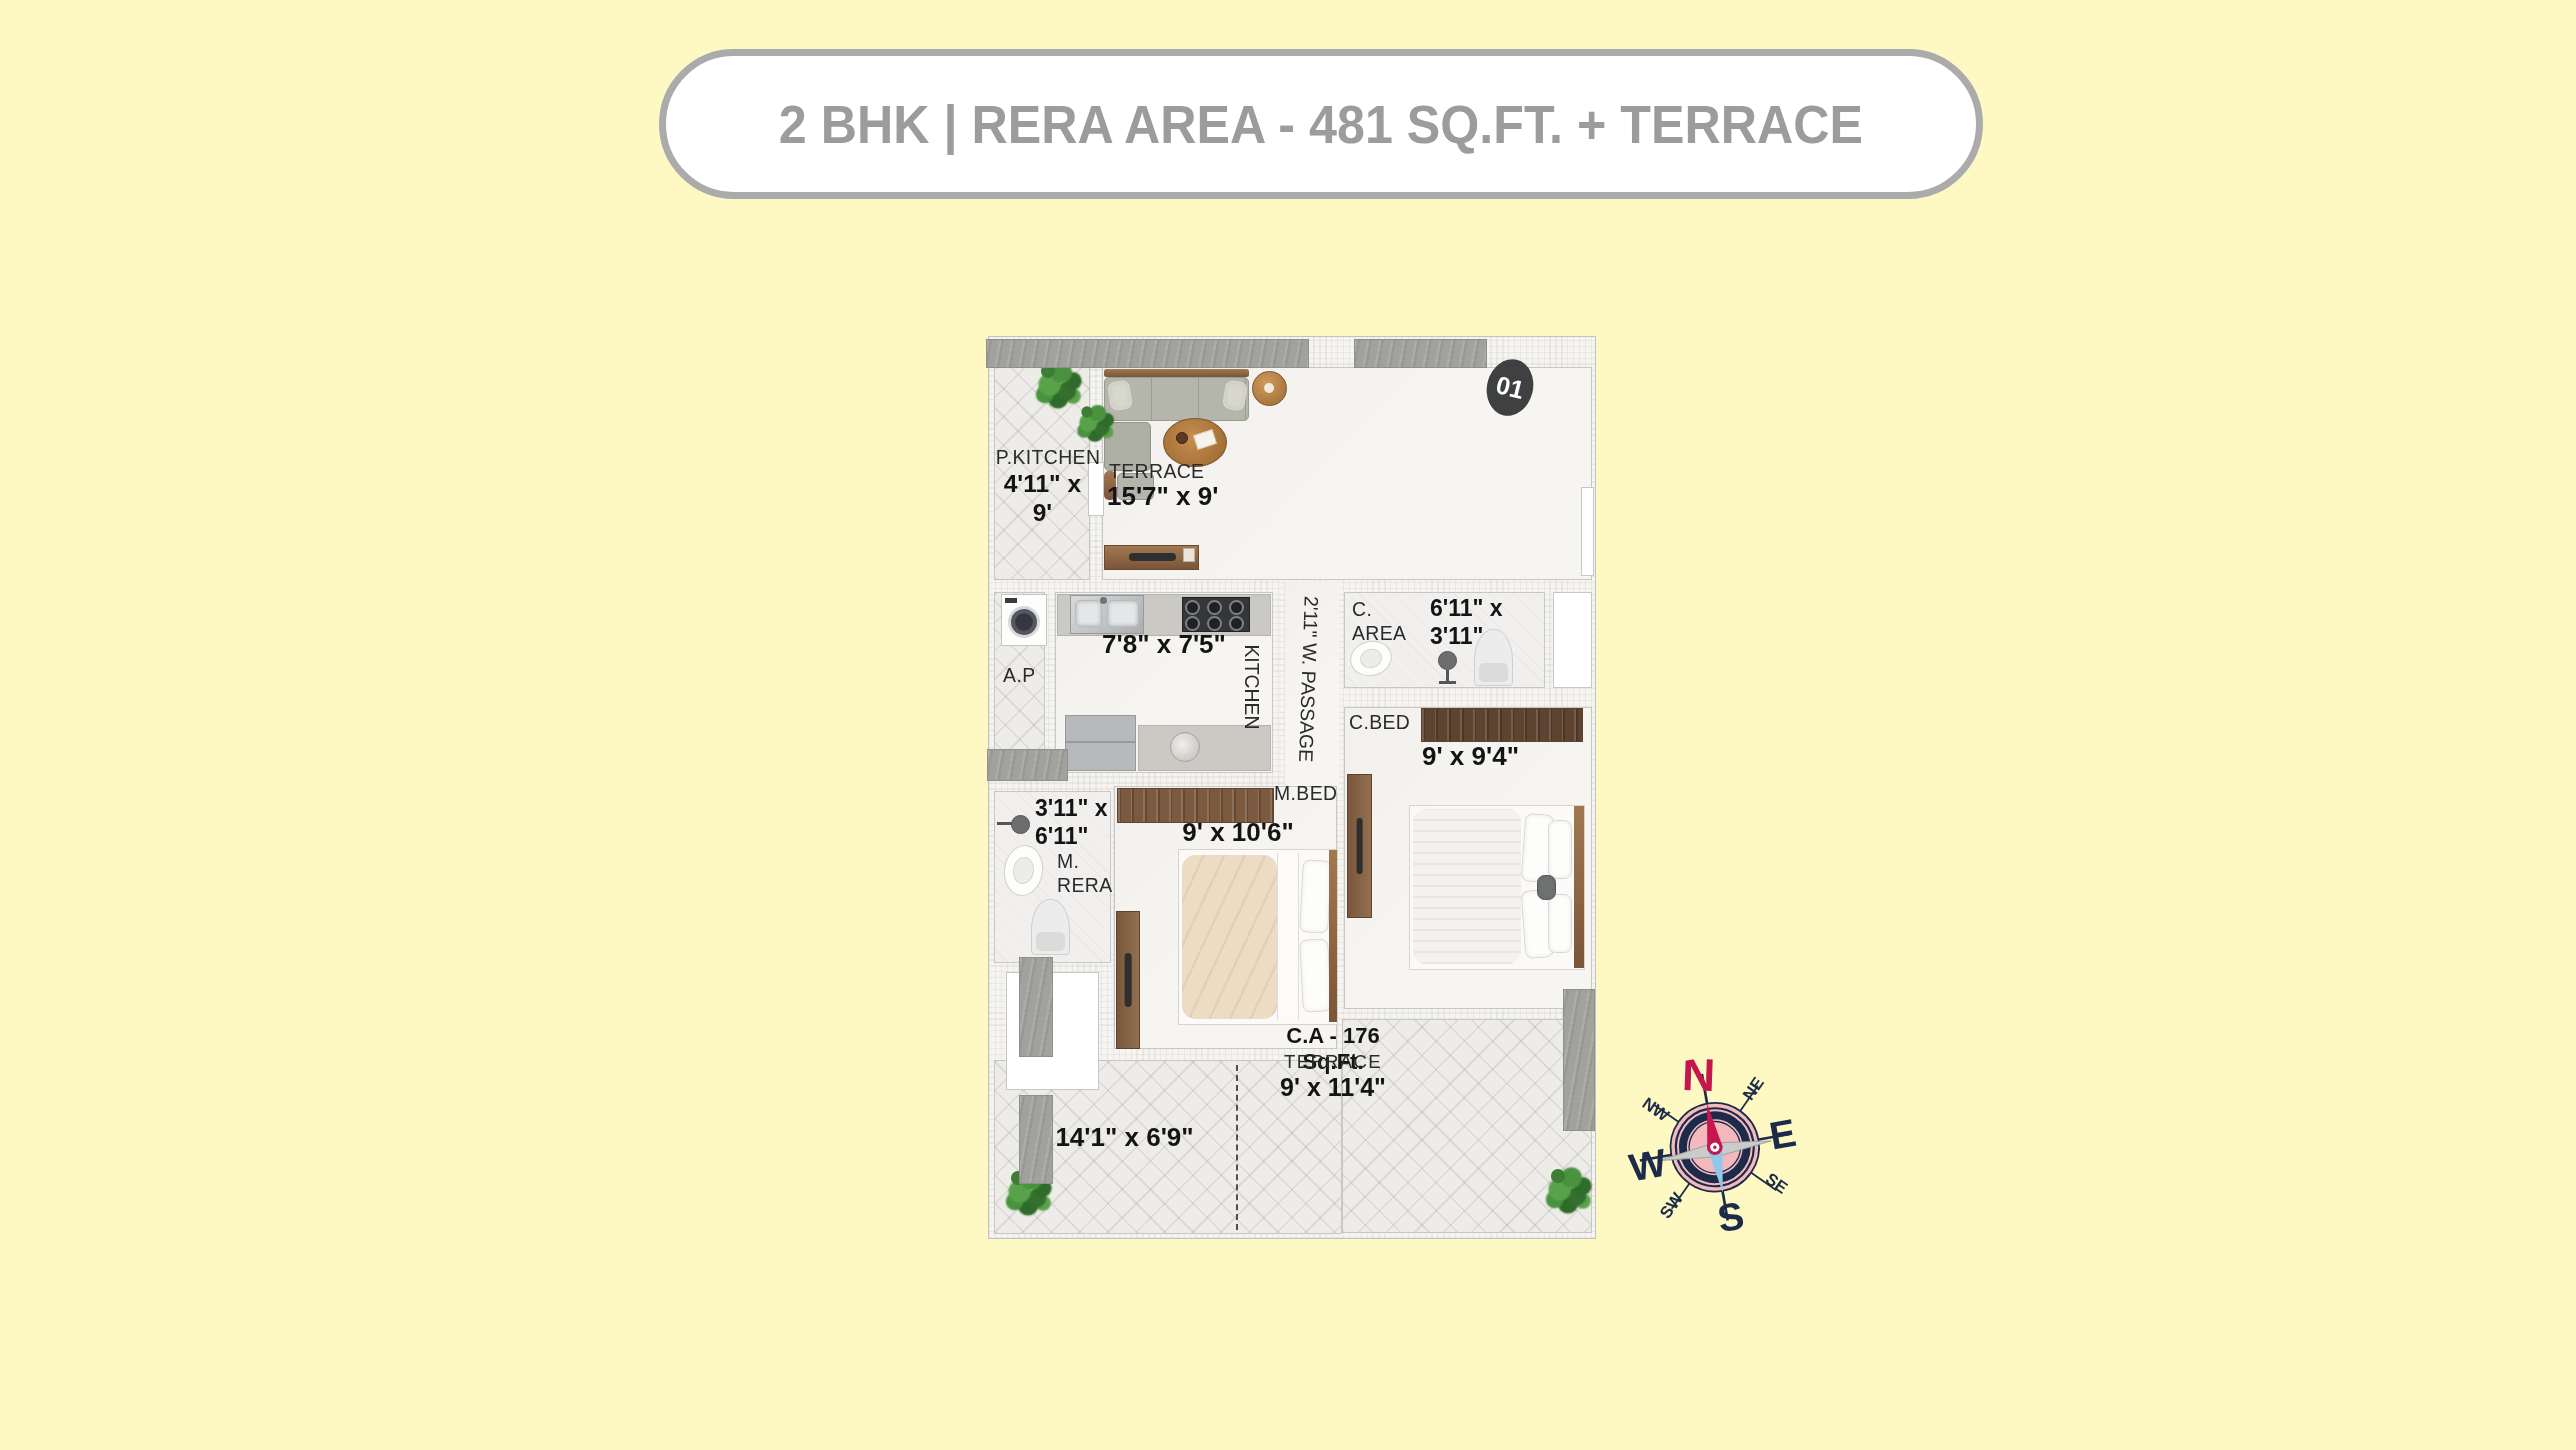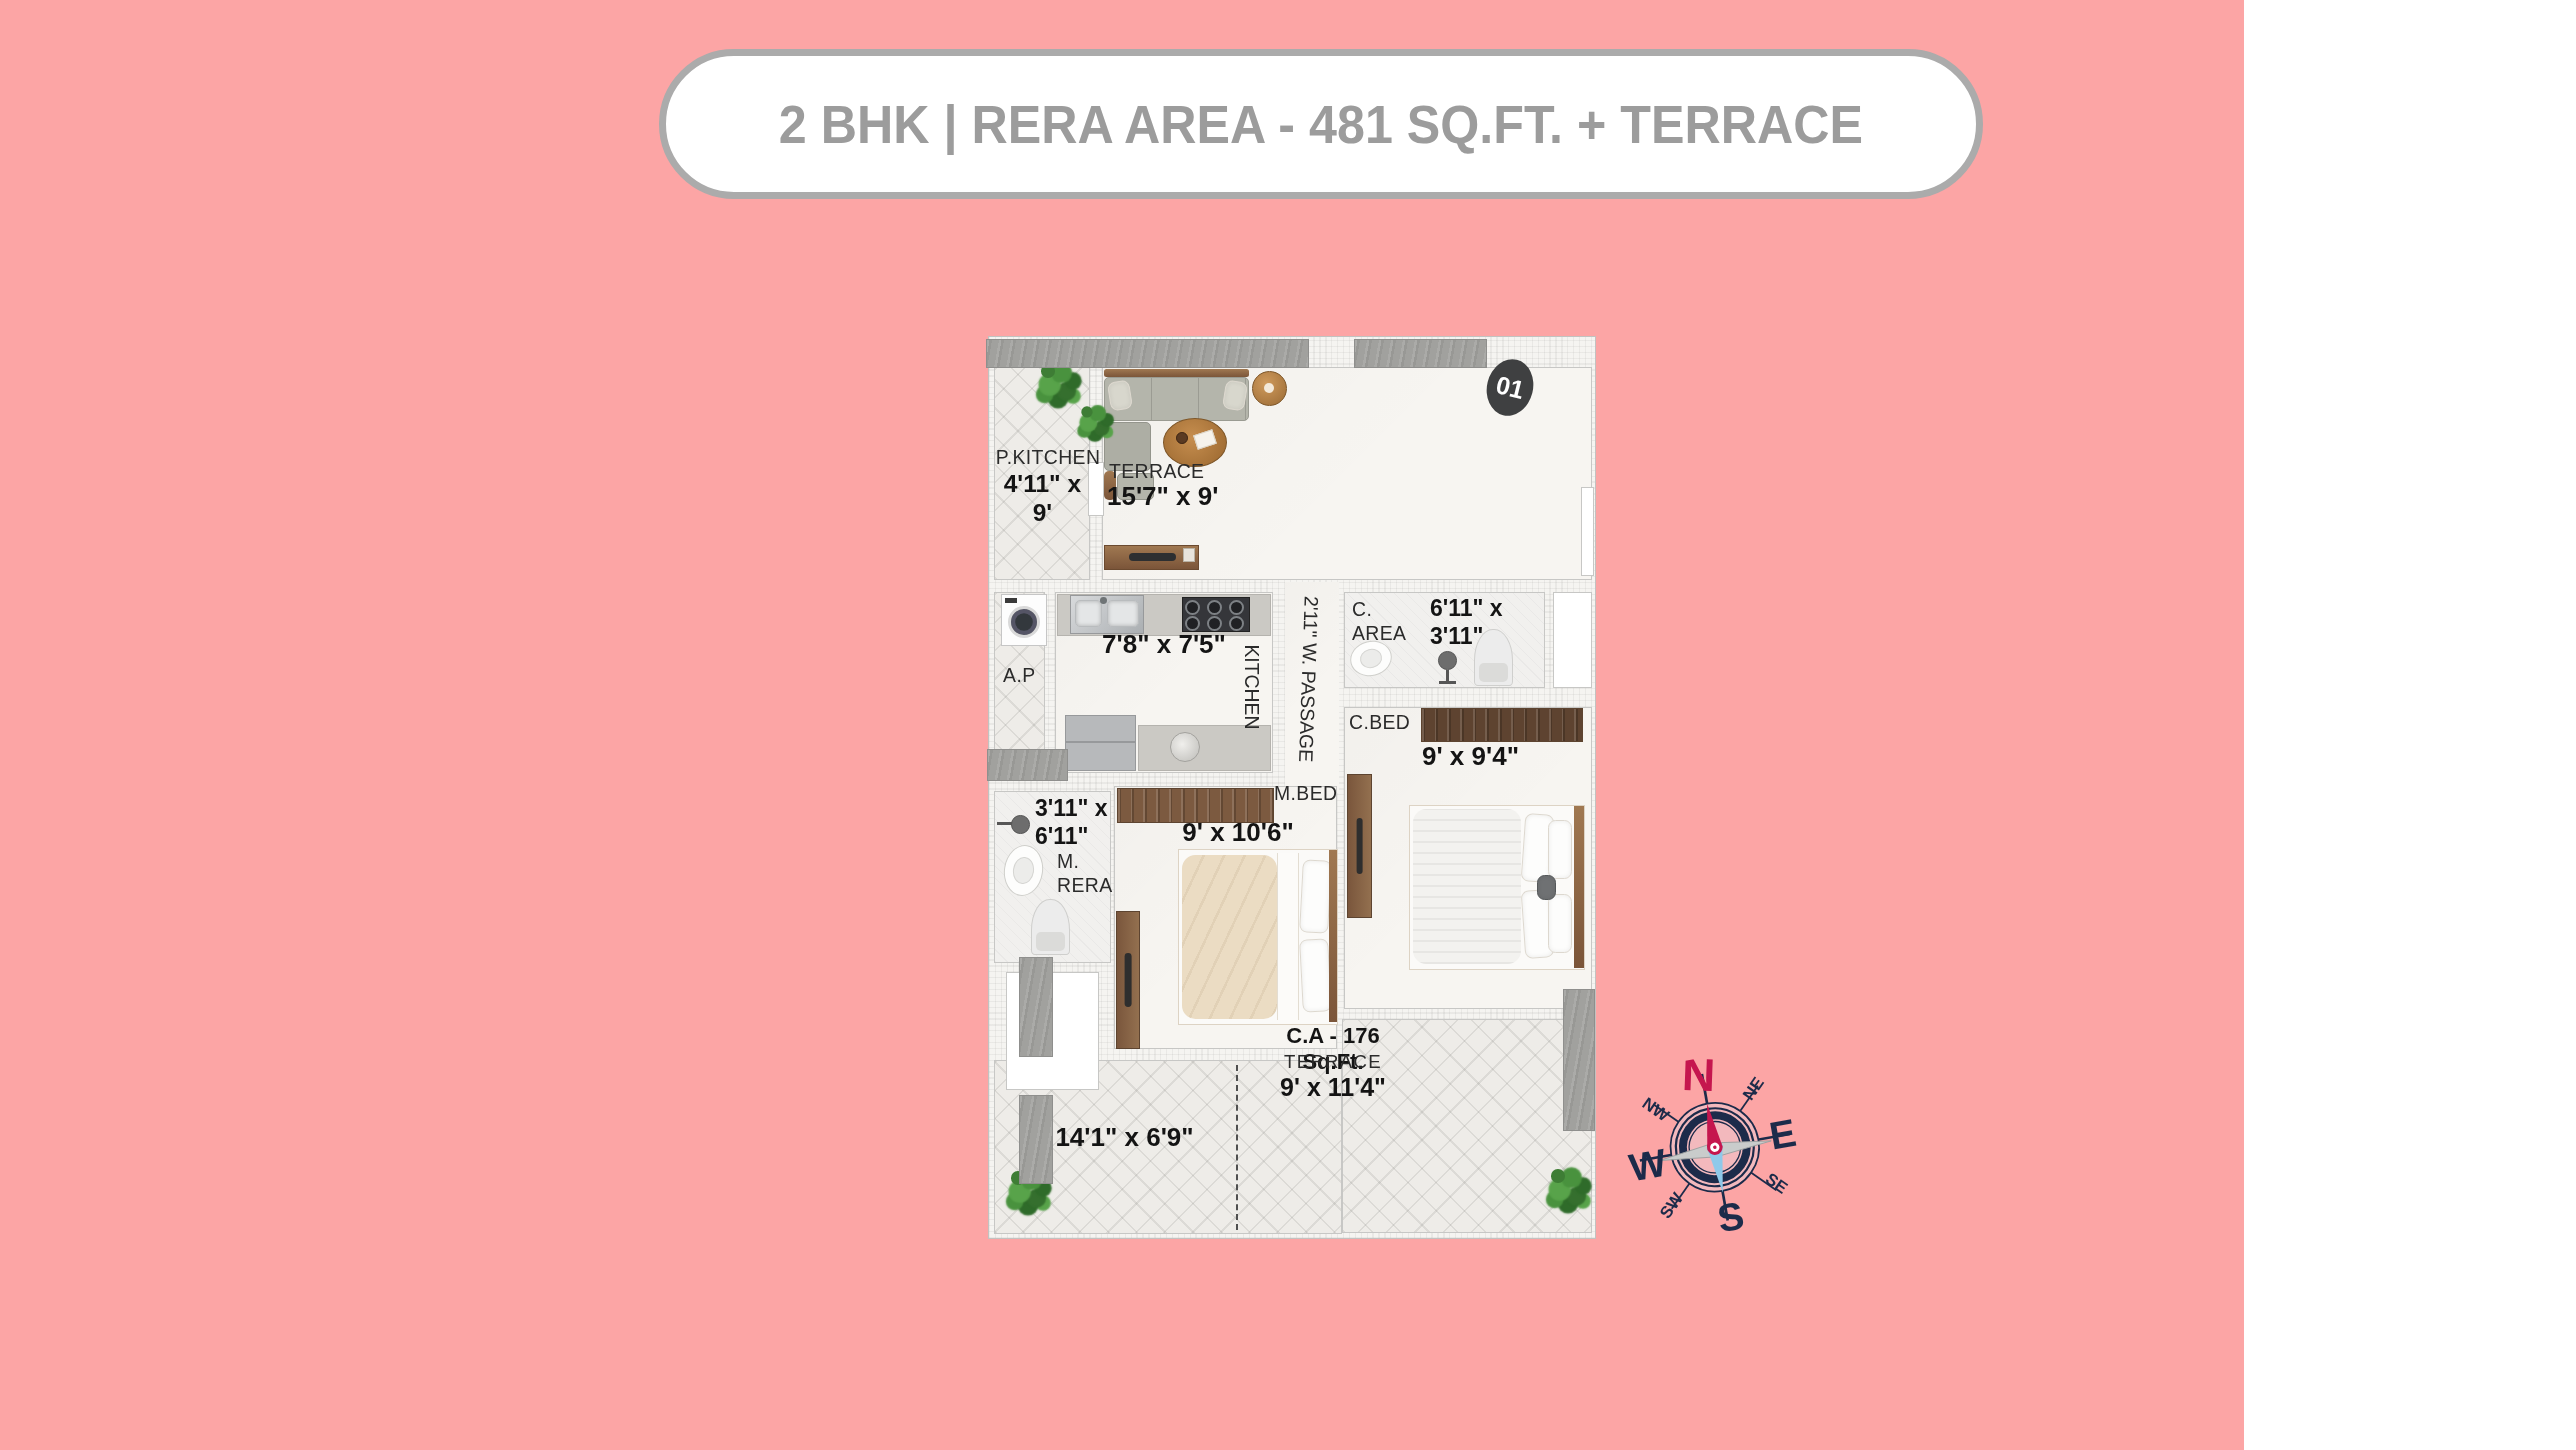--- a/index.html
+++ b/index.html
@@ -1,19 +1,19 @@
 <!DOCTYPE html>
 <html style="font-size:13.5px"><head>
 <meta charset="utf-8">
 <title>Floor Plan</title>
 <style>
   *{box-sizing:border-box;margin:0;padding:0;}
   html,body{background:#ffffff;}
   body{font-family:"Liberation Sans",sans-serif;}
-  #canvas{position:relative;width:2244px;height:1451px;background:#fca5a5;overflow:hidden;}
+  #canvas{position:relative;width:2576px;height:1451px;background:#fef9c3;overflow:hidden;}
   .abs{position:absolute;}
 
   
   #banner{position:absolute;left:659px;top:49px;width:1324px;height:150px;
     border:7.6px solid #ababab;border-radius:80px;background:#ffffff;
     display:flex;align-items:center;justify-content:center;}
   #banner .t{color:#9c9c9c;font-weight:bold;font-size:54px;letter-spacing:0px;
     transform:scaleX(.93);white-space:nowrap;}
 
   

